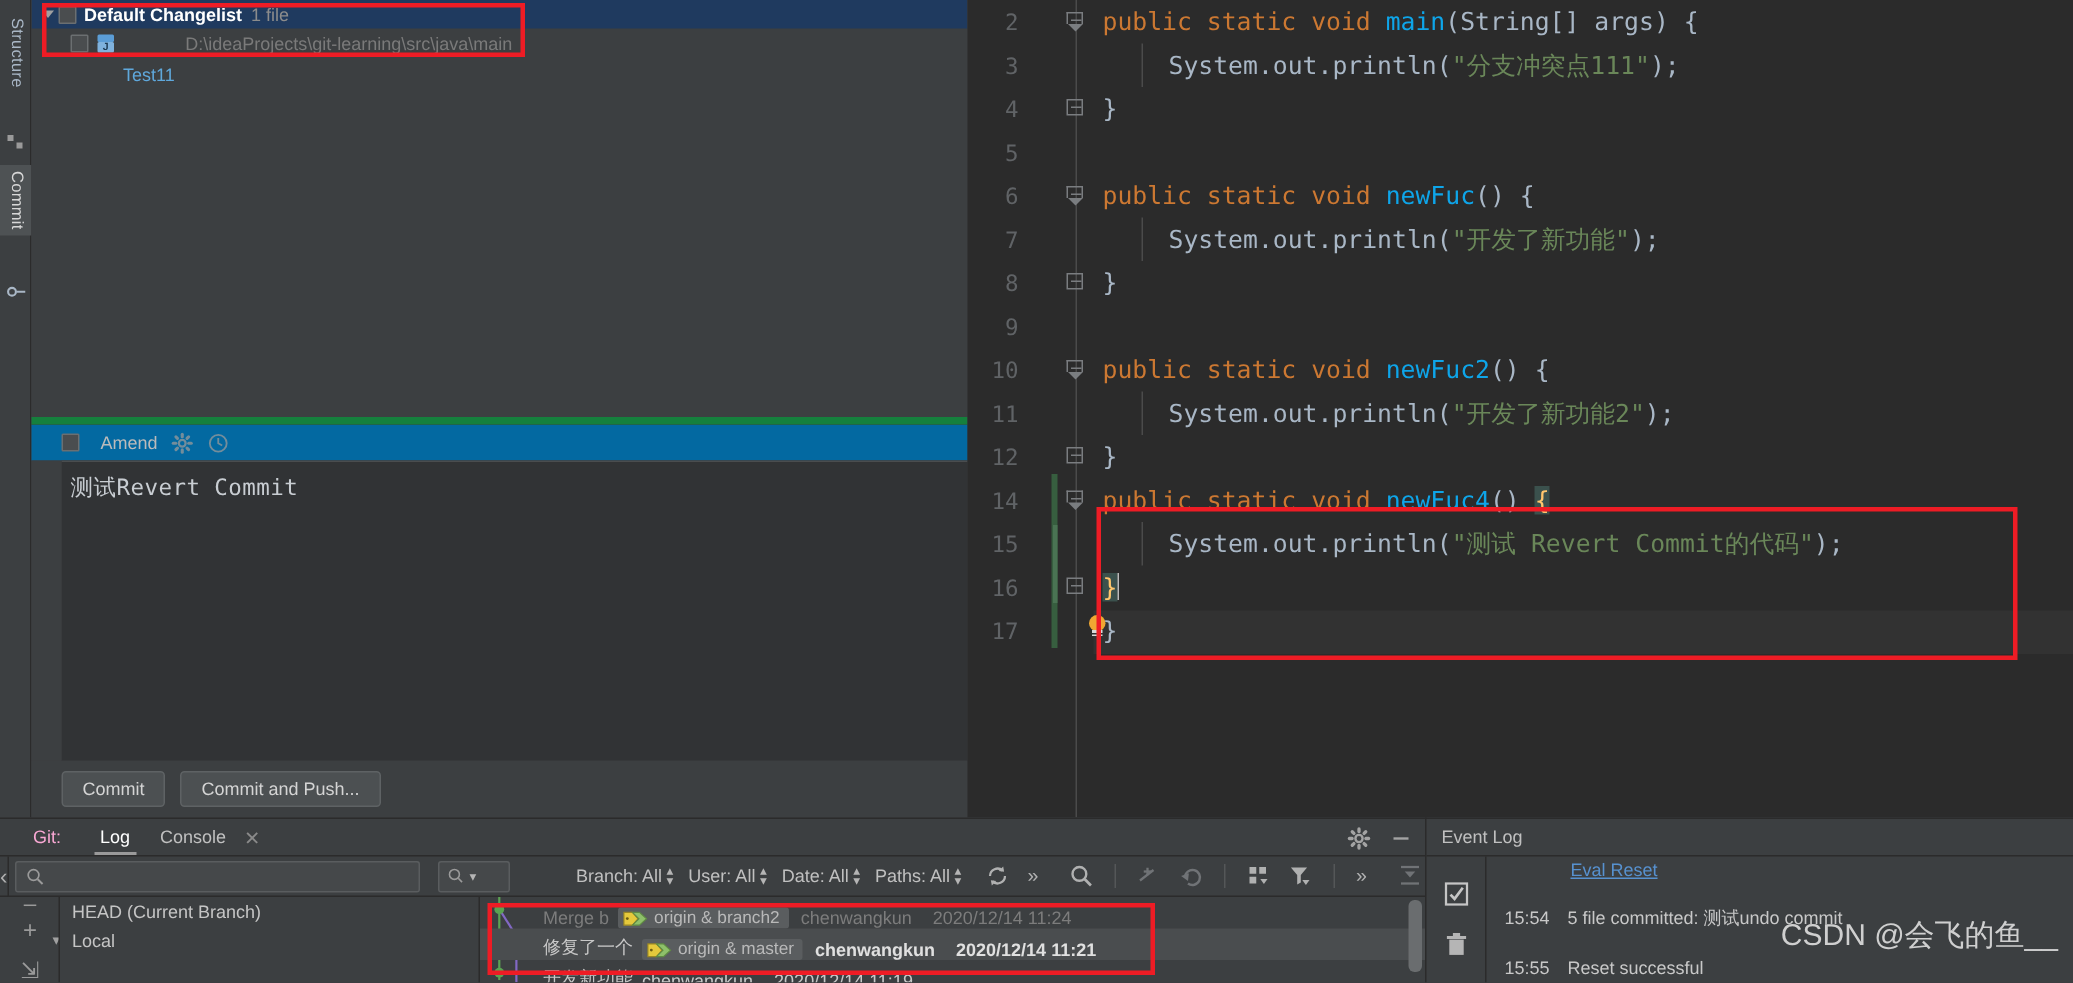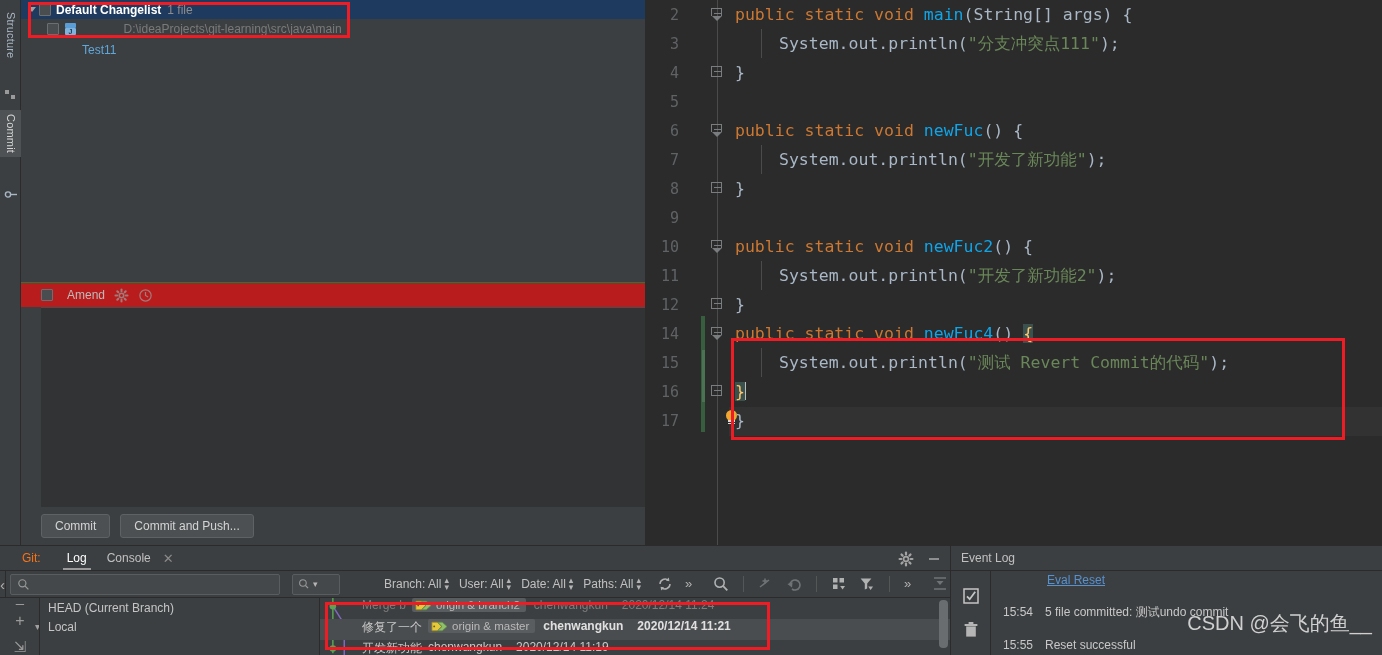--- a/index.html
+++ b/index.html
@@ -30,21 +30,21 @@
   .vicon-structure { top: 88px; }
   .vicon-commit { top: 188px; }
 
   
   .commitpanel {
     position: absolute; left: 21px; top: 0; width: 624px; height: 545px;
     background: #3c3f41; display: flex; flex-direction: column;
   }
   .changes-tree {
     flex: 0 0 283px; background: #3c3f41; position: relative;
-    border-bottom: 1px solid #15803d; overflow: hidden;
+    border-bottom: 5px solid #15803d; overflow: hidden;
   }
   .tree-row {
     display: flex; align-items: center; height: 19px;
     padding-left: 4px; font-size: 12px; white-space: nowrap;
   }
   .tree-row.selected { background: #1f3a5f; }
   .twisty {
     width: 13px; height: 13px; display: inline-block; position: relative;
     flex: 0 0 13px; margin-right: 1px;
   }
@@ -72,21 +72,21 @@
     width: 11px; height: 7px; background: #7fb2dd; color: #1d3a52;
     font-size: 7px; font-weight: bold; line-height: 7px; text-align: center;
     border-radius: 1px;
   }
   .fname { color: #5fa8dc; margin-right: 7px; margin-top: 43px; }
   .fpath { color: #7a7a7a; }
 
   
   .amend-row {
     flex: 0 0 24px; display: flex; align-items: center;
-    padding-left: 20px; gap: 9px; background: #b91c1c;
+    padding-left: 20px; gap: 9px; background: #0369a1;
   }
   .amend-label { color: #bbbbbb; }
   .mini-icon { width: 15px; height: 15px; opacity: .75; }
 
   
   .msgbox {
     flex: 1 1 auto; background: #313335; border-top: 1px solid #4a4d4f;
     margin-left: 20px; padding: 8px 6px; position: relative;
   }
   .msgtext {
@@ -195,21 +195,21 @@
   
   .gitwin {
     position: absolute; left: 0; top: 545px; width: 950px; bottom: 0;
     background: #3c3f41; border-top: 1px solid #2b2b2b;
   }
   .git-tabbar {
     height: 25px; display: flex; align-items: center;
     padding-left: 22px; gap: 0; position: relative;
     border-bottom: 1px solid #2b2b2b;
   }
-  .git-label { color: #f97316; margin-right: 16px; }
+  .git-label { color: #f9a8d4; margin-right: 16px; }
   .git-tab {
     color: #c0c0c0; padding: 3px 10px 4px; cursor: pointer; position: relative;
   }
   .git-tab.active { color: #ffffff; }
   .git-tab.active::after {
     content: ""; position: absolute; left: 6px; right: 6px; bottom: -1px;
     height: 2px; background: #9a9a9a;
   }
   .tabclose {
     color: #8a8a8a; font-size: 13px; margin-left: 2px; cursor: pointer;
@@ -270,21 +270,21 @@
     height: 19px; display: flex; align-items: center; padding-left: 48px;
     color: #c5c5c5; font-size: 12px; white-space: nowrap;
   }
   .branch-row .chev {
     width: 13px; margin-left: -13px; color: #a0a0a0; font-size: 10px;
   }
   .tagicon { width: 14px; height: 11px; margin-right: 5px; flex: 0 0 14px; }
 
   .logpane { flex: 1 1 auto; position: relative; overflow: hidden; }
   .log-row {
-    height: 21px; display: flex; align-items: flex-start; position: relative;
+    height: 21px; display: flex; align-items: flex-end; position: relative;
     white-space: nowrap; padding-left: 42px;
   }
   .log-row.selected { background: #4a4d4f; }
   .log-subject { color: #c8c8c8; margin-right: 6px; }
   .log-subject.dim { color: #7c7c7c; }
   .log-ref {
     display: inline-flex; align-items: center; gap: 4px;
     background: #5a5d5f; border-radius: 2px; padding: 1px 6px 1px 3px;
     color: #b9b9b9; margin-right: 8px; font-size: 11.5px;
   }
@@ -390,20 +390,21 @@
         </g>
       </svg>
       <svg class="mini-icon" viewBox="0 0 16 16">
         <circle cx="8" cy="8" r="6" fill="none" stroke="#9a9a9a" stroke-width="1.3"></circle>
         <polyline points="8,4.3 8,8 10.8,9.6" fill="none" stroke="#9a9a9a" stroke-width="1.3"></polyline>
       </svg>
     </div>
 
     <div class="msgbox">
       <div class="msg-sidebar"></div>
+      <div class="msgtext">测试Revert Commit</div>
     </div>
 
     <div class="btnrow">
       <button class="btn">
         <span>Commit</span>
       </button>
       <button class="btn">
         <span>Commit and Push...</span>
       </button>
     </div>

